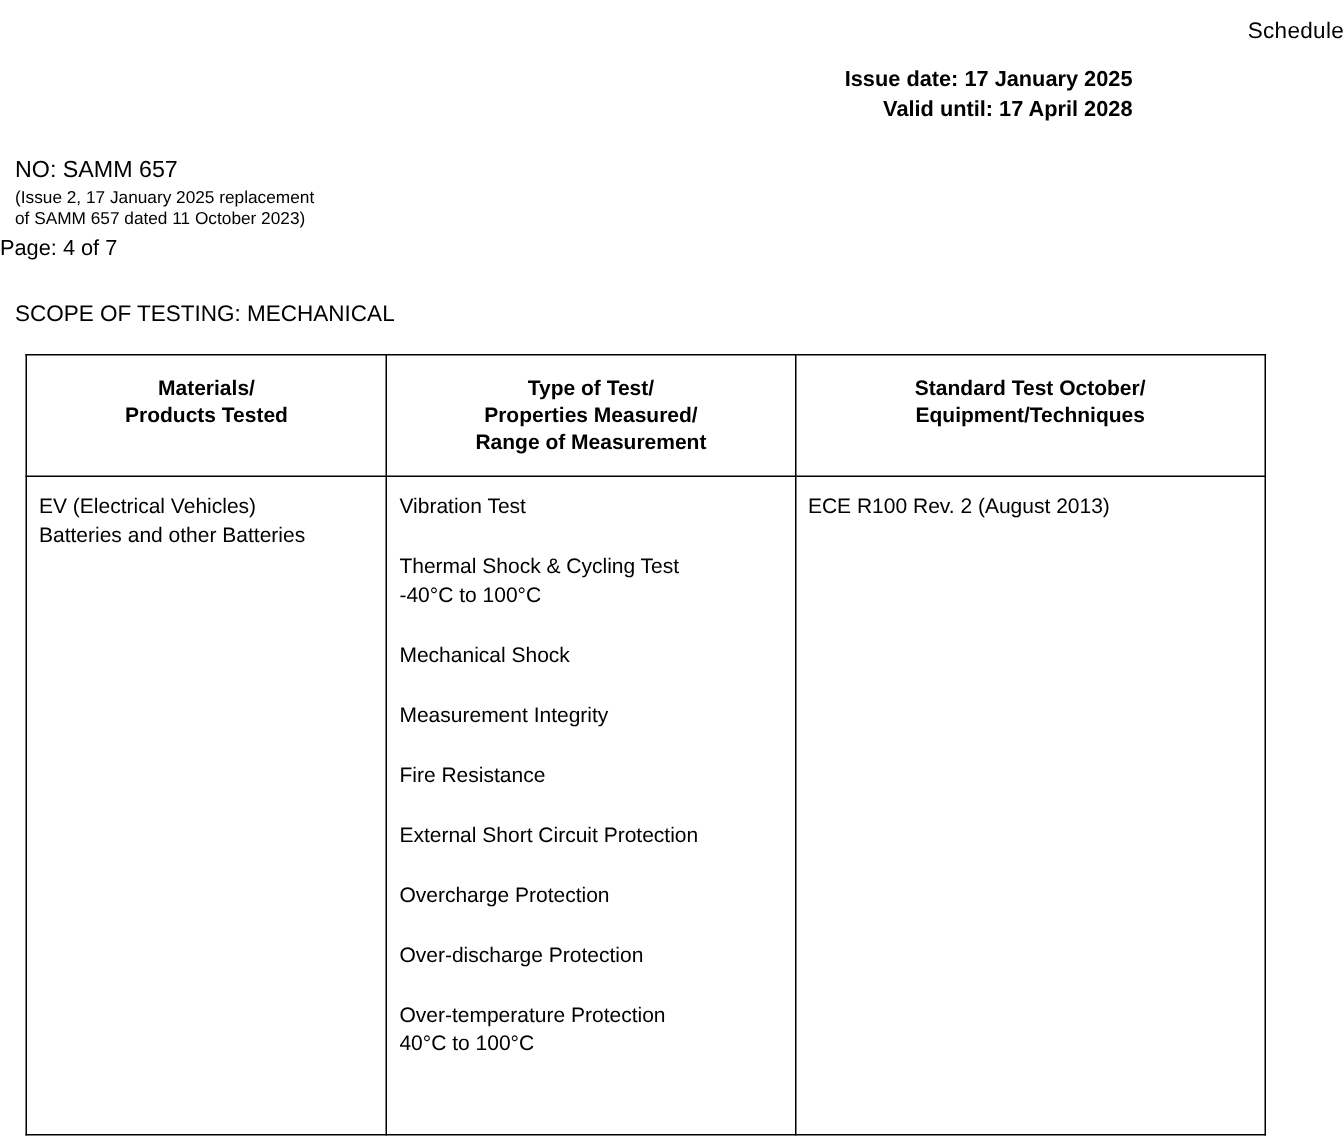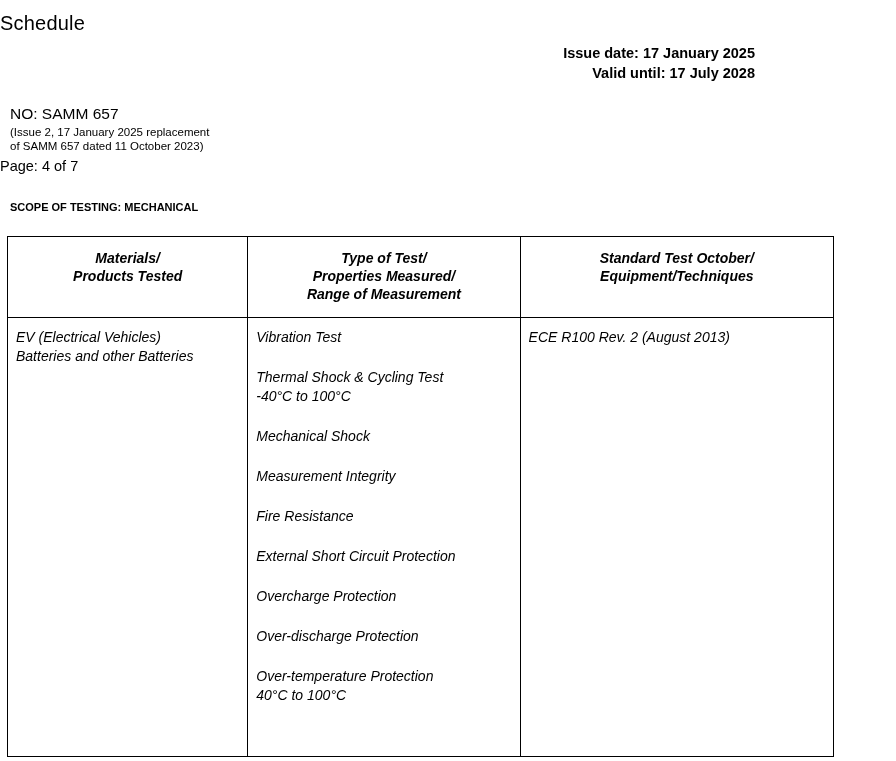--- a/index.html
+++ b/index.html
@@ -20,22 +20,22 @@
     width: 896px;
     height: 761px;
   }
 
   
   .doc-title {
     position: absolute;
     top: 12px;
     left: 0;
     width: 896px;
-    text-align: left;
-    font-size: 20px;
+    text-align: right;
+    font-size: 15px;
     letter-spacing: 0.2px;
   }
 
   .issue-block {
     position: absolute;
     top: 43px;
     left: 0;
     width: 723px;
     text-align: right;
     font-weight: bold;
@@ -76,33 +76,32 @@
     left: 0;
     width: 796px;
     text-align: left;
     font-size: 14.5px;
   }
 
   .scope-title {
     position: absolute;
     top: 201px;
     left: 10px;
-    font-weight: bold;
-    font-size: 11px;
+    font-weight: normal;
+    font-size: 15px;
   }
 
   
   table.scope-table {
     position: absolute;
     top: 236px;
-    left: 7px;
+    left: 17px;
     width: 827px;
     border-collapse: collapse;
     table-layout: fixed;
-    font-style: italic;
   }
   table.scope-table th,
   table.scope-table td {
     border: 1px solid #000000;
     vertical-align: top;
   }
   table.scope-table th {
     text-align: center;
     font-weight: bold;
     font-size: 14px;
@@ -127,21 +126,21 @@
 </style>
 </head>
 <body>
 
 <div class="page">
 
   <div class="doc-title">Schedule</div>
 
   <div class="issue-block">
     <div>Issue date: 17 January 2025</div>
-    <div>Valid until: 17 July 2028</div>
+    <div>Valid until: 17 April 2028</div>
   </div>
 
 
   <div class="no-block">
     <div class="no-line">NO: SAMM 657</div>
     <div class="no-sub">(Issue 2, 17 January 2025 replacement</div>
     <div class="no-sub">of SAMM 657 dated 11 October 2023)</div>
   </div>
 
   <div class="page-num">Page: 4 of 7</div>

